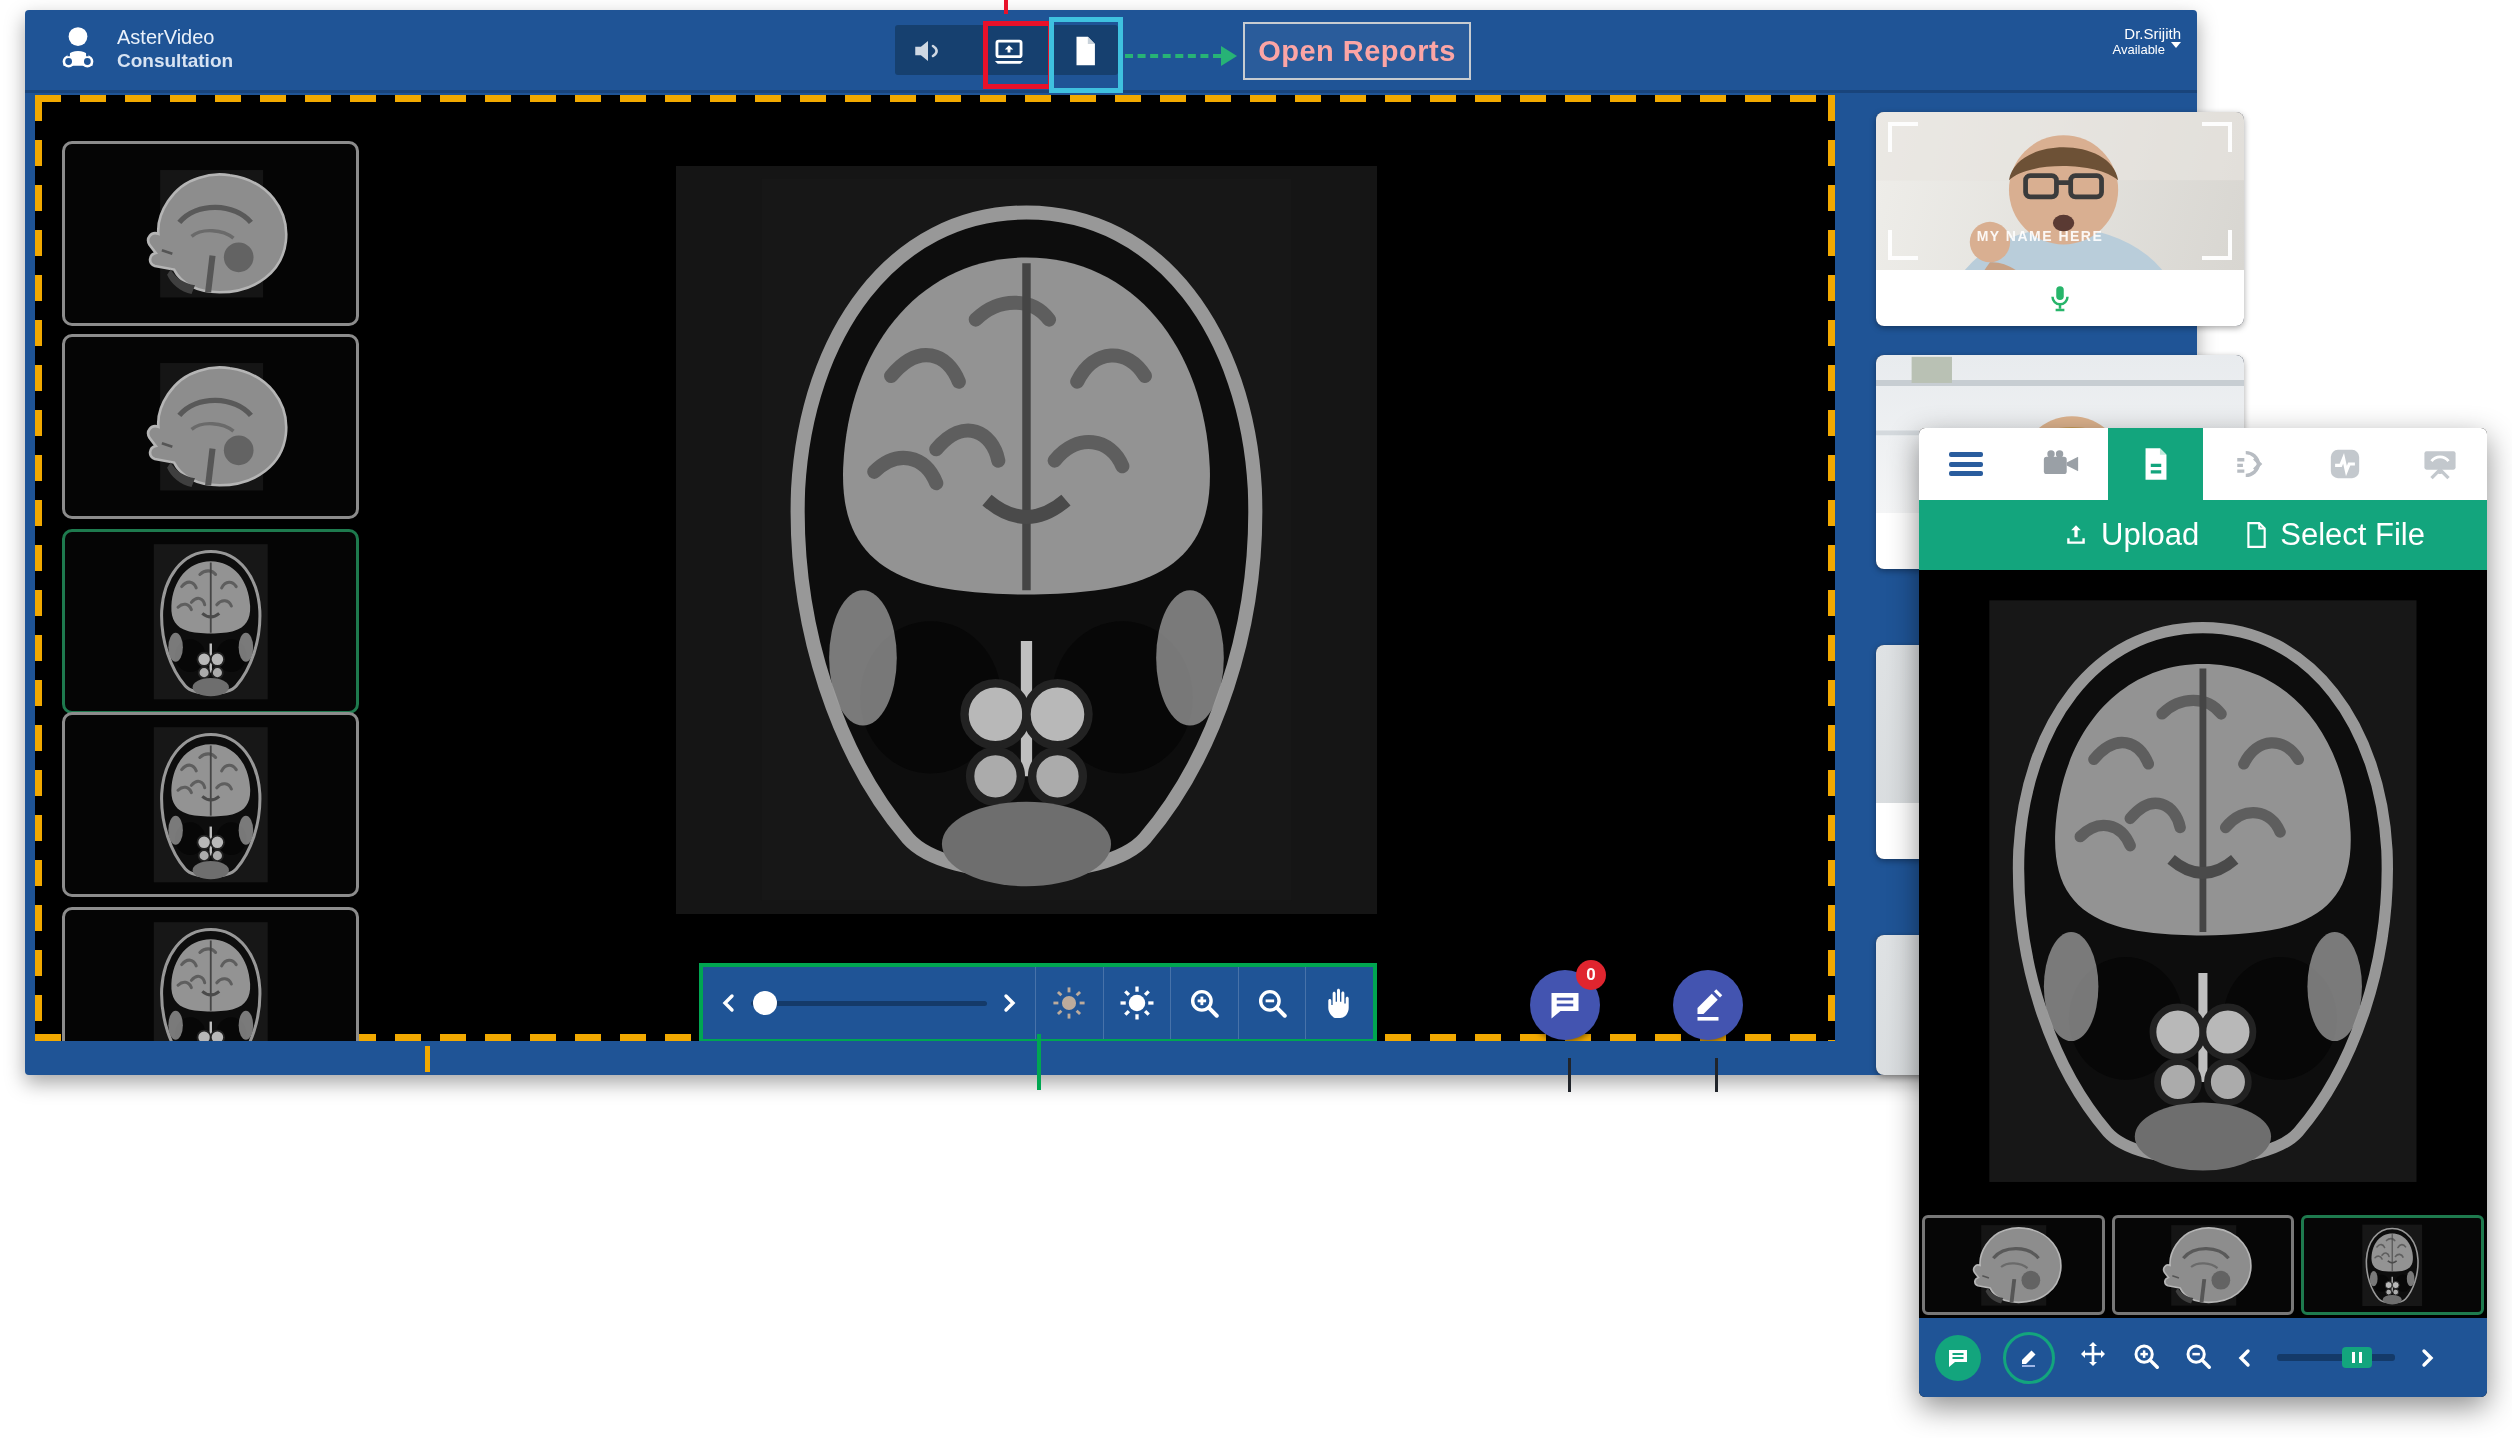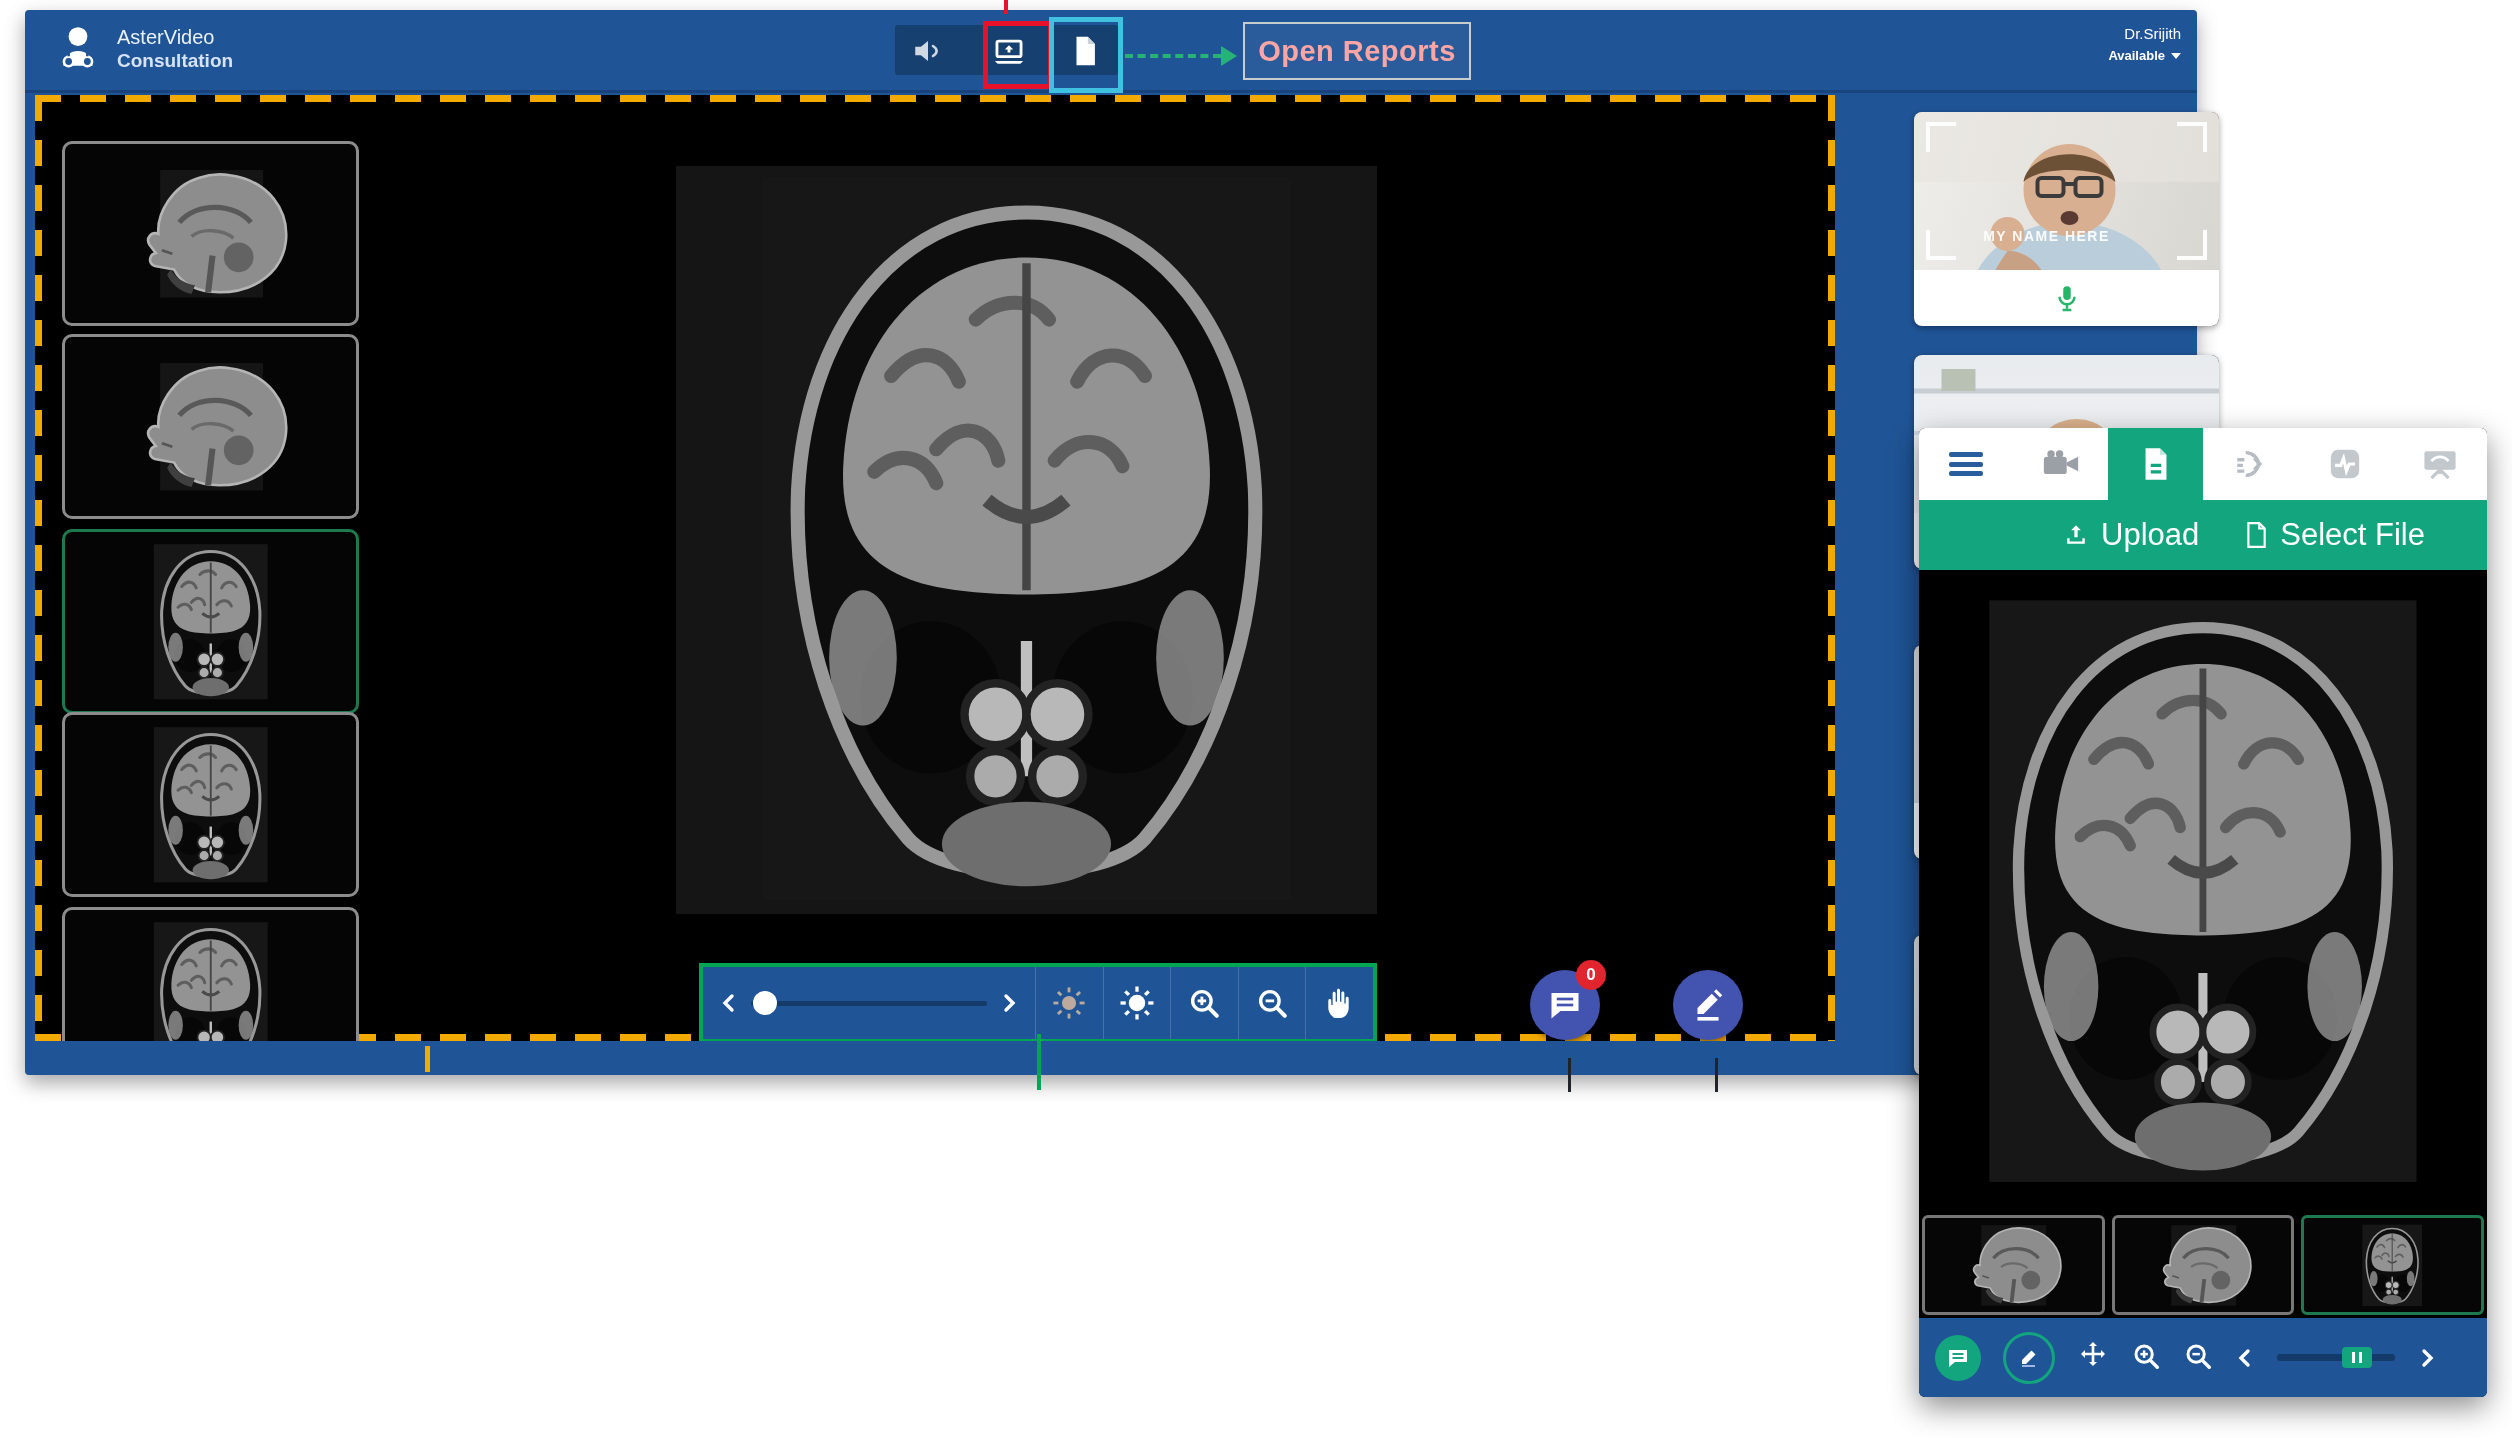--- a/index.html
+++ b/index.html
@@ -21,21 +21,21 @@
   #red-box{left:958px;top:11px;width:60px;height:58px;border:5px solid #e8112a;}
   #cyan-box{left:1024px;top:7px;width:64px;height:66px;border:5px solid #3fc1df;}
   #arrow-dash{left:1100px;top:44px;width:96px;height:0;border-top:4px dashed #27b376;}
   #arrow-head{left:1196px;top:36px;width:0;height:0;border-left:16px solid #27b376;
               border-top:10px solid transparent;border-bottom:10px solid transparent;}
   #open-reports{left:1218px;top:12px;width:224px;height:54px;border:2px solid #c7ccd1;
                 background:rgba(255,255,255,.05);color:#fca5a5;font-size:29px;font-weight:bold;
                 display:flex;align-items:center;justify-content:center;letter-spacing:.5px;}
   #userbox{right:16px;top:15px;text-align:right;color:#ffffff;}
   #userbox .nm{font-size:15px;font-weight:normal;}
-  #userbox .st{font-size:13px;font-weight:bold;margin-top:6px;display:flex;align-items:center;justify-content:flex-end;gap:6px;}
+  #userbox .st{font-size:13px;font-weight:normal;display:flex;justify-content:flex-end;gap:6px;}
   .caret{width:0;height:0;border-left:5px solid transparent;border-right:5px solid transparent;border-top:6px solid #fff;display:inline-block;}
 
   
   #viewer{left:10px;top:85px;width:1800px;height:946px;background:#000;overflow:hidden;}
   .dash-h{height:7px;background:repeating-linear-gradient(90deg,#f2a900 0 26px,transparent 26px 45px);}
   .dash-v{width:7px;background:repeating-linear-gradient(180deg,#f2a900 0 26px,transparent 26px 45px);}
 
   .thumb{left:27px;width:291px;height:179px;border:3px solid #8c8c8c;border-radius:10px;
          background:#050505;display:flex;align-items:center;justify-content:center;overflow:hidden;}
   .thumb.sel{border-color:#1e7a4e;}
@@ -56,21 +56,21 @@
 
   .round-btn{width:70px;height:70px;border-radius:50%;background:#4354b0;
              display:flex;align-items:center;justify-content:center;box-shadow:0 2px 6px rgba(0,0,0,.5);}
   #chat-btn{left:1495px;top:875px;}
   #annot-btn{left:1638px;top:875px;}
   #chat-badge{position:absolute;right:-6px;top:-10px;width:30px;height:30px;border-radius:50%;
               background:#e0252f;color:#fff;font-size:17px;font-weight:bold;
               display:flex;align-items:center;justify-content:center;}
 
   
-  .vcard{left:1889px;width:305px;border-radius:8px;overflow:hidden;background:#0f172a;
+  .vcard{left:1851px;width:368px;border-radius:8px;overflow:hidden;background:#0f172a;
          box-shadow:0 2px 6px rgba(0,0,0,.35);}
   .vfeed{height:158px;position:relative;overflow:hidden;}
   .micbar{height:56px;background:#fff;display:flex;align-items:center;justify-content:center;}
   .bracket{position:absolute;width:26px;height:26px;opacity:.95;}
   .bracket.tl{left:12px;top:10px;border-left:4px solid #fff;border-top:4px solid #fff;}
   .bracket.tr{right:12px;top:10px;border-right:4px solid #fff;border-top:4px solid #fff;}
   .bracket.bl{left:12px;bottom:10px;border-left:4px solid #fff;border-bottom:4px solid #fff;}
   .bracket.br{right:12px;bottom:10px;border-right:4px solid #fff;border-bottom:4px solid #fff;}
   .watermark{position:absolute;left:0;right:40px;bottom:26px;text-align:center;color:rgba(255,255,255,.9);
              font-size:14px;font-weight:bold;letter-spacing:1.5px;}

